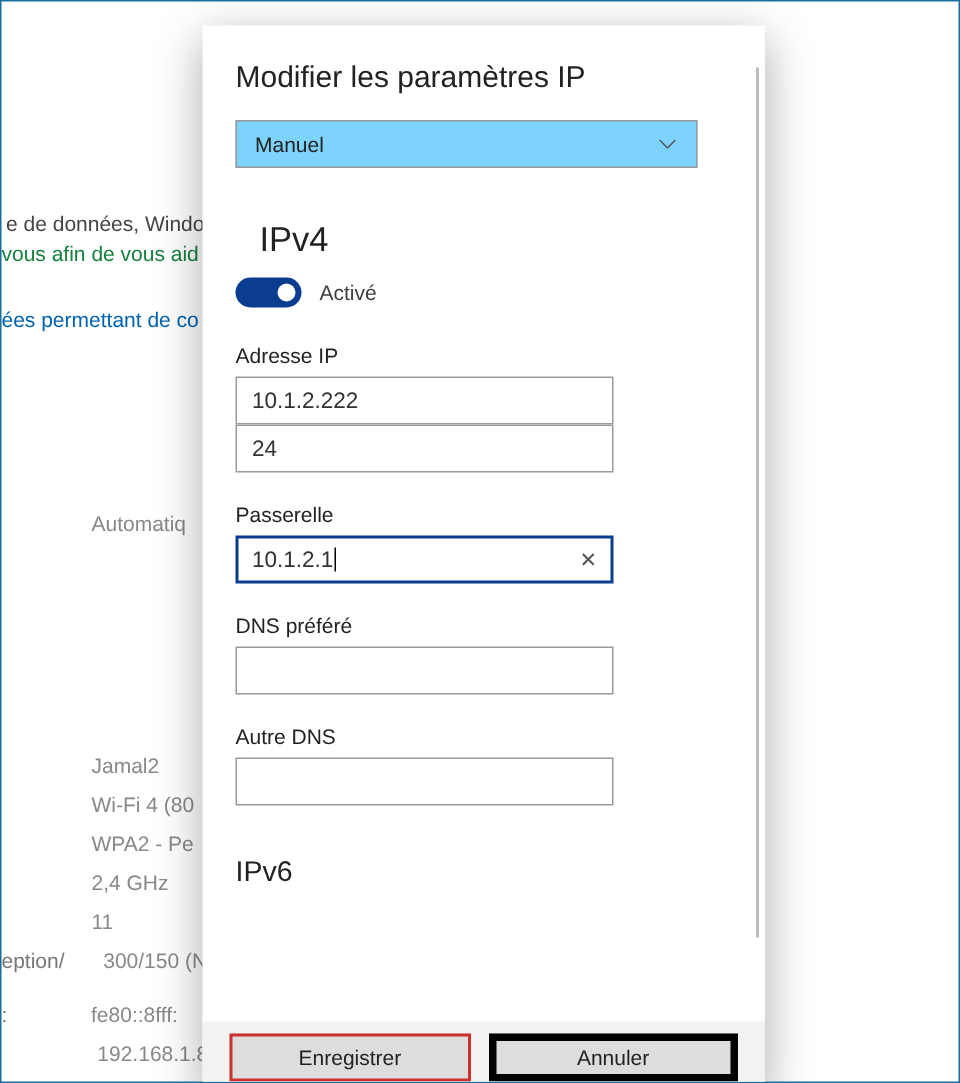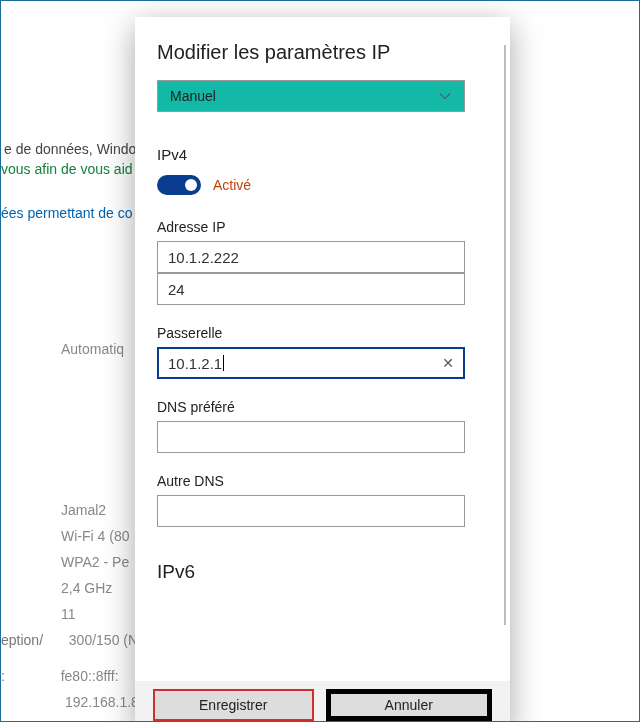--- a/index.html
+++ b/index.html
@@ -56,36 +56,37 @@
   .title {
     font-size: 20px;
     font-weight: 400;
     color: #222;
     margin-bottom: 16px;
   }
   .select-box {
     width: 308px;
     height: 32px;
     border: 1px solid #999;
-    background: #14b8a6;
+    background: #7dd3fc;
     display: flex;
     align-items: center;
     justify-content: space-between;
     padding: 0 12px;
     font-size: 14px;
     color: #222;
   }
   .chevron {
     width: 14px; height: 14px;
   }
   .section-h {
-    font-size: 15px;
+    font-size: 23px;
     font-weight: 400;
     margin-top: 34px;
     color: #222;
+    margin-left: 16px;
   }
   .toggle-row {
     display: flex;
     align-items: center;
     gap: 12px;
     margin-top: 12px;
   }
   .toggle {
     width: 44px;
     height: 20px;
@@ -95,30 +96,30 @@
   }
   .toggle-knob {
     position: absolute;
     width: 12px;
     height: 12px;
     background: #fff;
     border-radius: 50%;
     right: 4px;
     top: 4px;
   }
-  .toggle-label { font-size: 14px; color: #c2410c; }
+  .toggle-label { font-size: 14px; color: #404040; }
   .field-label {
     font-size: 14px;
     color: #222;
     margin-top: 20px;
     margin-bottom: 6px;
   }
   .field-label.first { margin-top: 24px; }
   .input-box {
-    width: 308px;
+    width: 252px;
     height: 32px;
     border: 1px solid #999;
     background: #fff;
     display: flex;
     align-items: center;
     padding: 0 10px;
     font-size: 15px;
     color: #333;
   }
   .input-box.focused {

